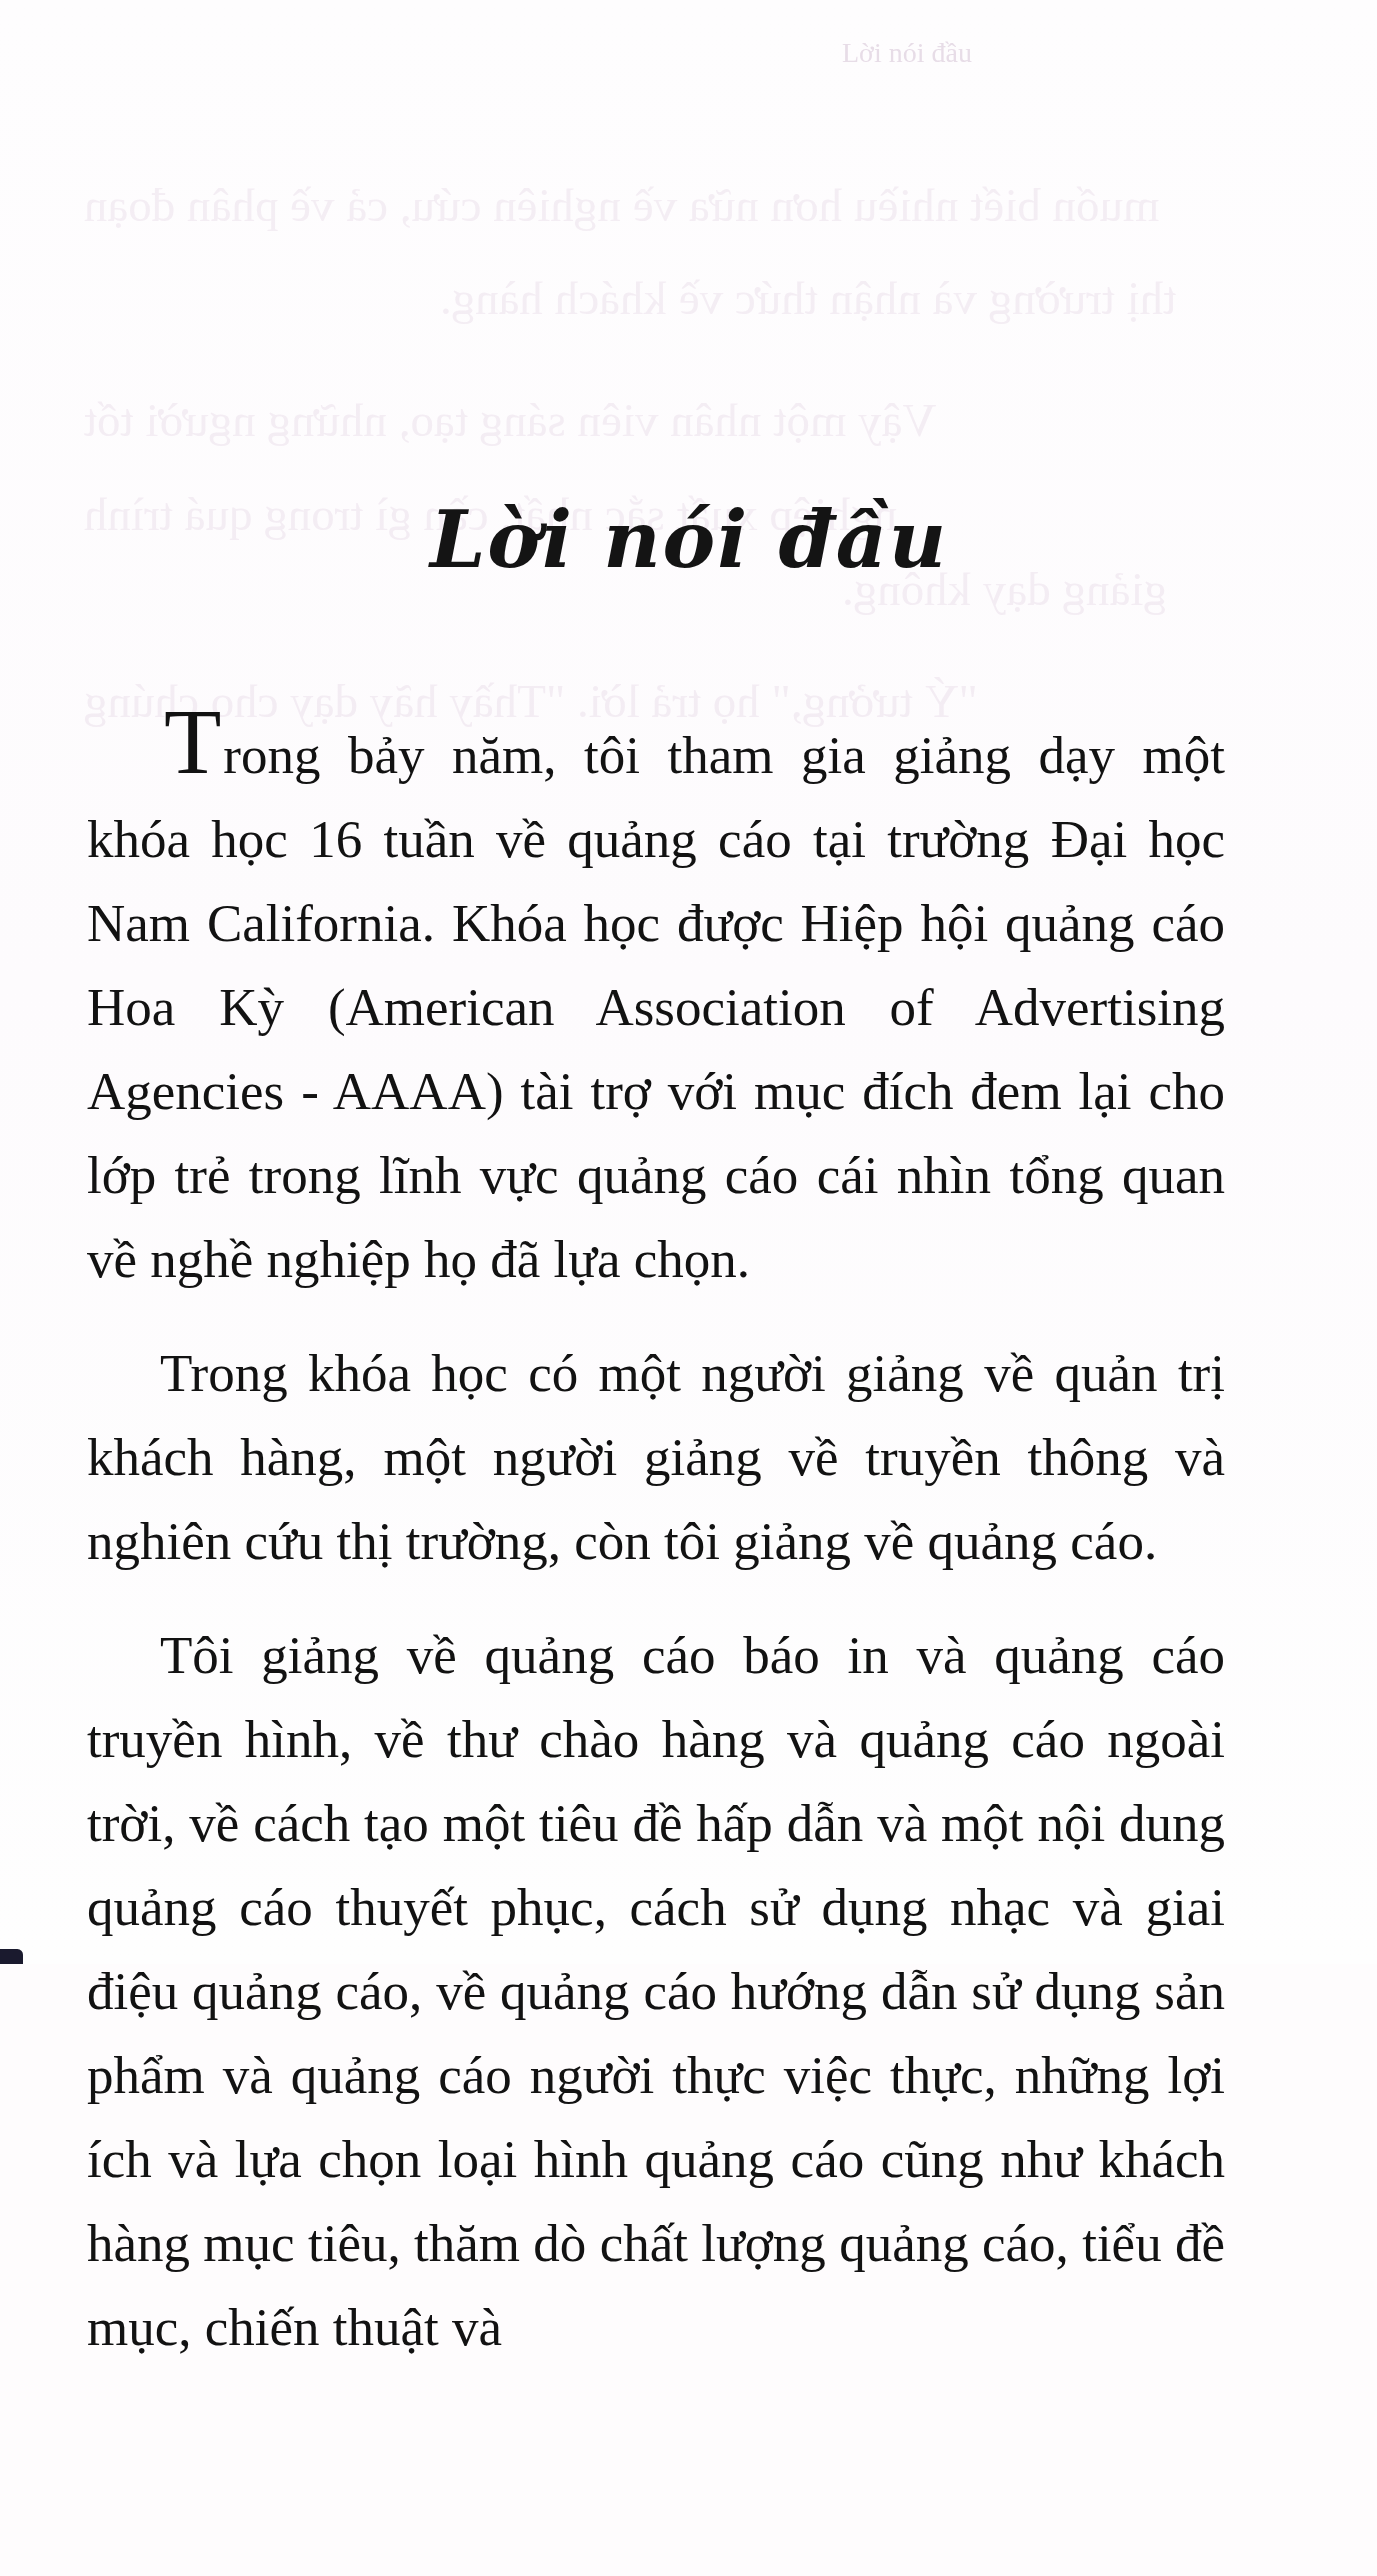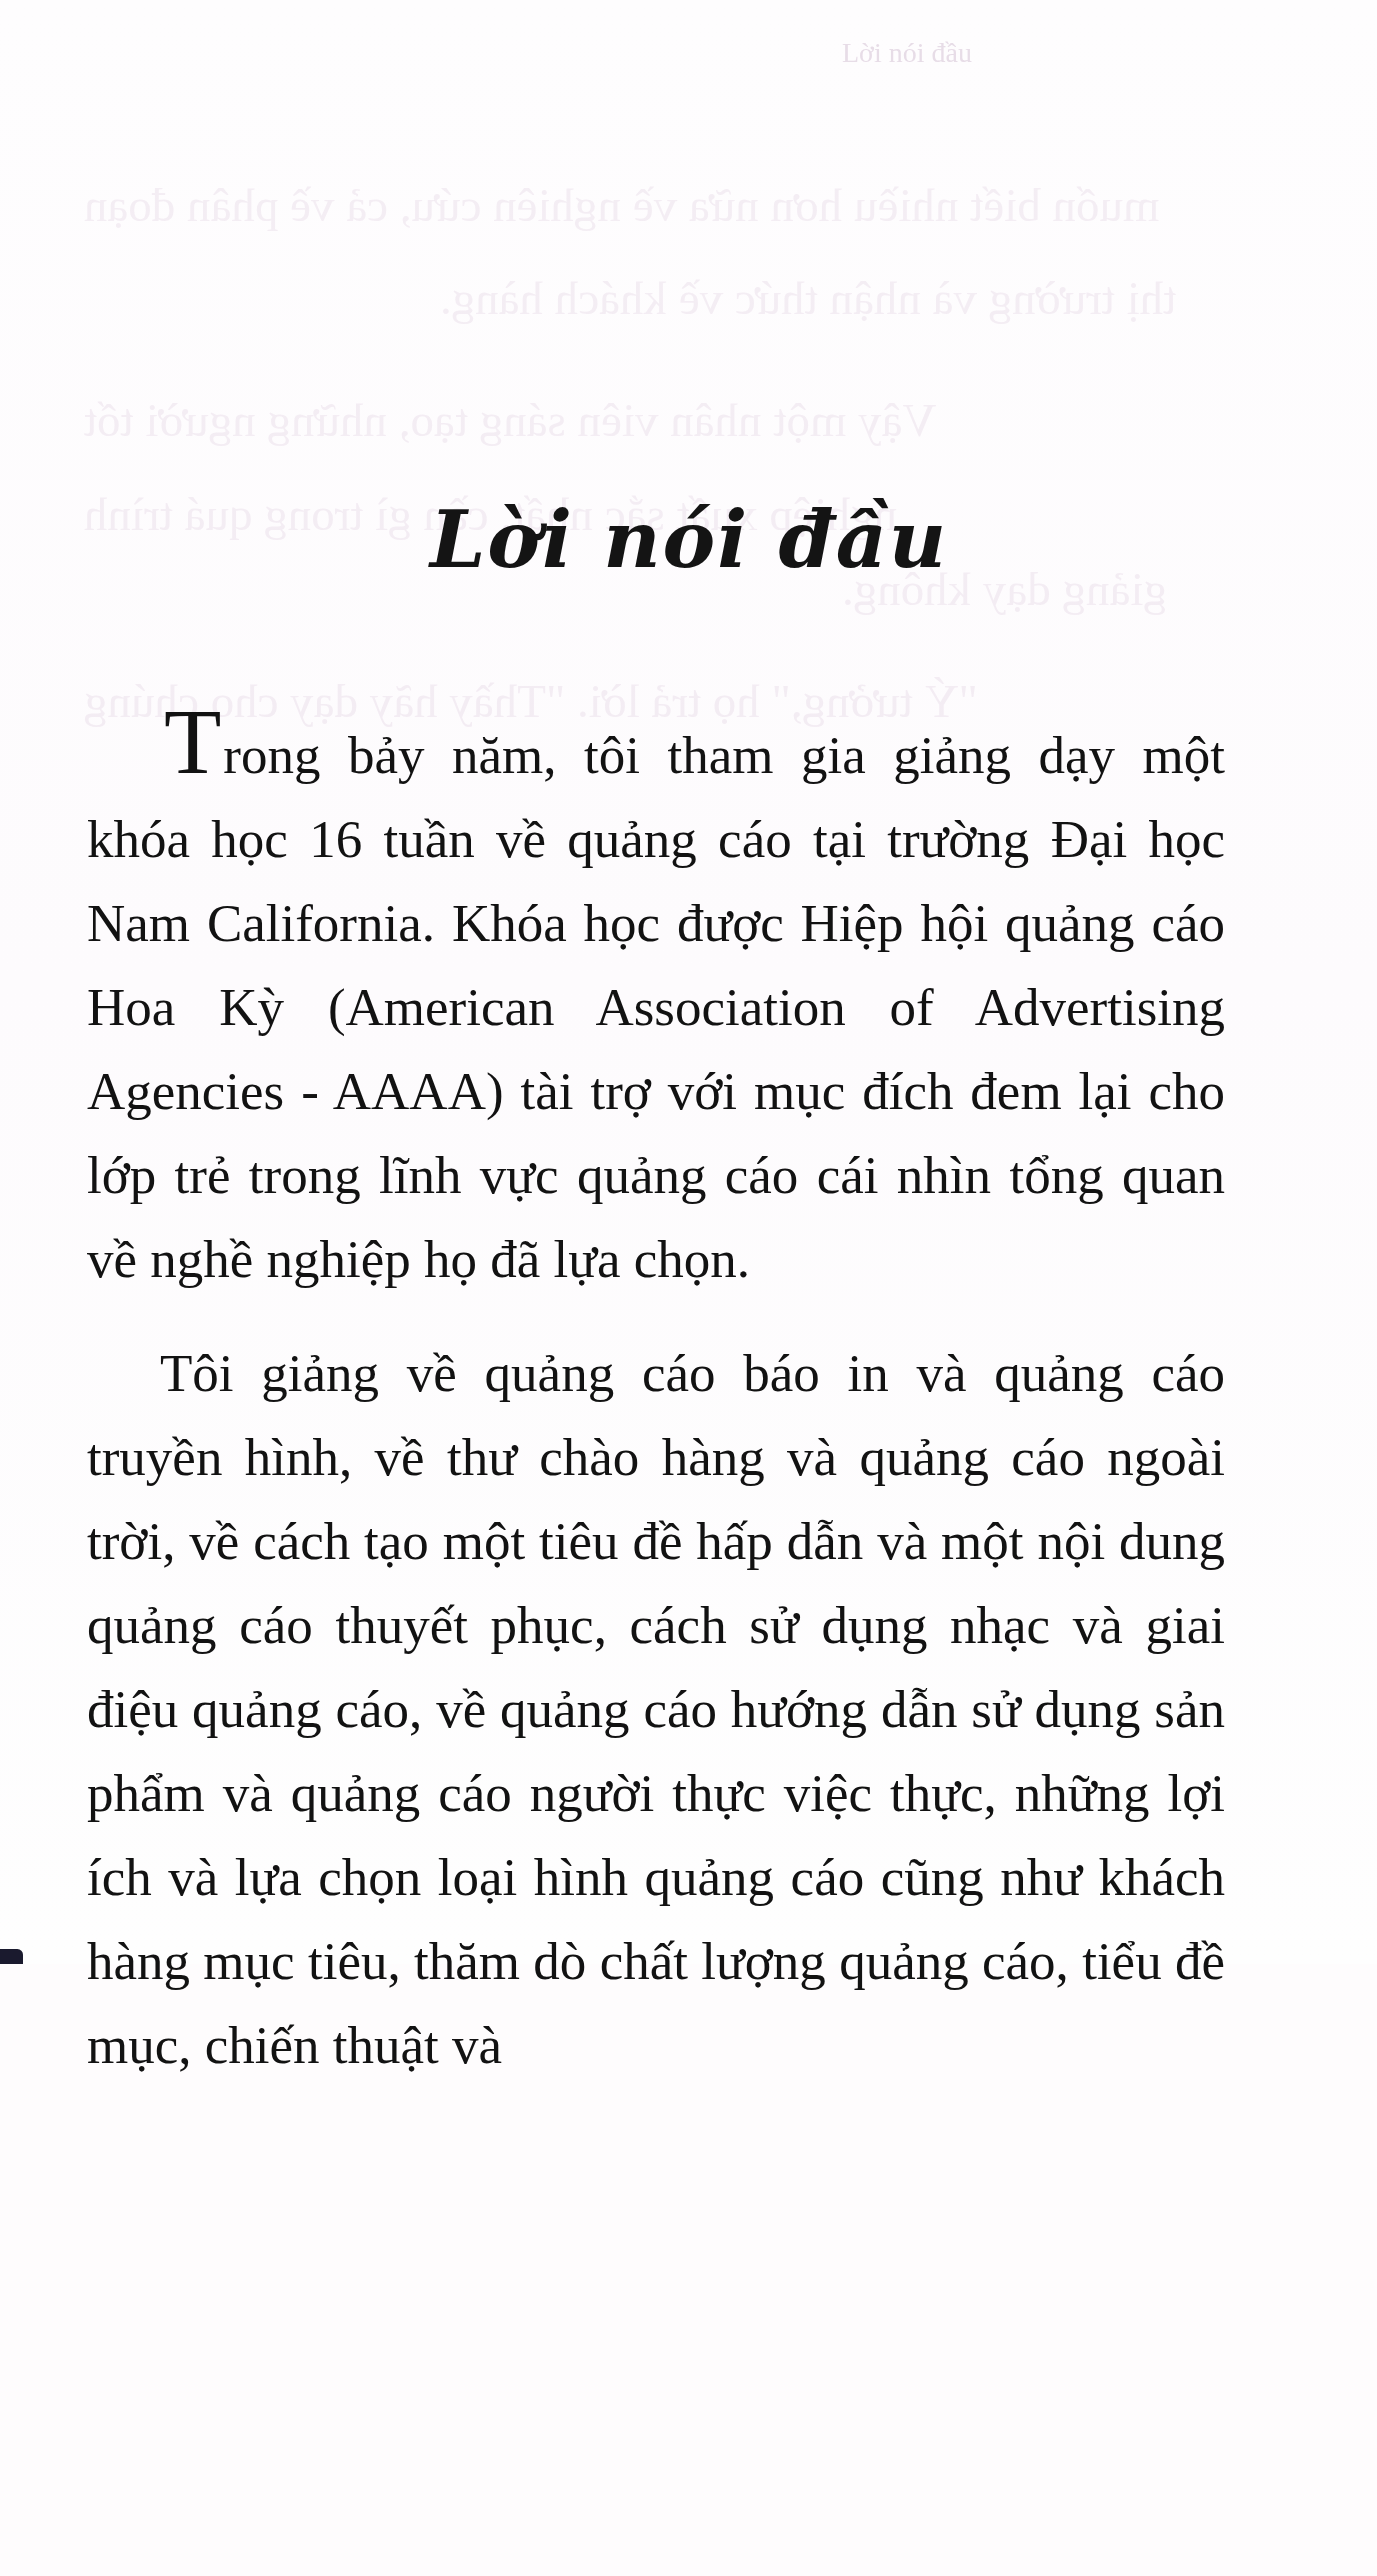--- a/index.html
+++ b/index.html
@@ -102,18 +102,19 @@
   <div class="bleed" style="top:271px; left:440px;">thị trường và nhận thức về khách hàng.</div>
   <div class="bleed" style="top:393px; left:84px;">Vậy một nhân viên sáng tạo, những người tốt</div>
   <div class="bleed" style="top:487px; left:84px;">nghiệp xuất sắc nhất, cần gì trong quá trình</div>
   <div class="bleed" style="top:562px; left:842px;">giảng dạy không.</div>
   <div class="bleed" style="top:674px; left:84px;">"Ý tưởng," họ trả lời. "Thầy hãy dạy cho chúng</div>
 
   <h1 class="chapter-title">Lời nói đầu</h1>
 
   <div class="body-text">
     <p class="first"><span class="dropcap">T</span><span>rong bảy năm, tôi tham gia giảng dạy một khóa học 16 tuần về quảng cáo tại trường Đại học Nam California. Khóa học được Hiệp hội quảng cáo Hoa Kỳ (American Association of Advertising Agencies - AAAA) tài trợ với mục đích đem lại cho lớp trẻ trong lĩnh vực quảng cáo cái nhìn tổng quan về nghề nghiệp họ đã lựa chọn.</span></p>
+    <p>Trong khóa học có một người giảng về quản trị khách hàng, một người giảng về truyền thông và nghiên cứu thị trường, còn tôi giảng về quảng cáo.</p>
     <p>Tôi giảng về quảng cáo báo in và quảng cáo truyền hình, về thư chào hàng và quảng cáo ngoài trời, về cách tạo một tiêu đề hấp dẫn và một nội dung quảng cáo thuyết phục, cách sử dụng nhạc và giai điệu quảng cáo, về quảng cáo hướng dẫn sử dụng sản phẩm và quảng cáo người thực việc thực, những lợi ích và lựa chọn loại hình quảng cáo cũng như khách hàng mục tiêu, thăm dò chất lượng quảng cáo, tiểu đề mục, chiến thuật và</p>
   </div>
 
   <div class="page-edge"></div>
 </div>
 
 
 </body></html>

